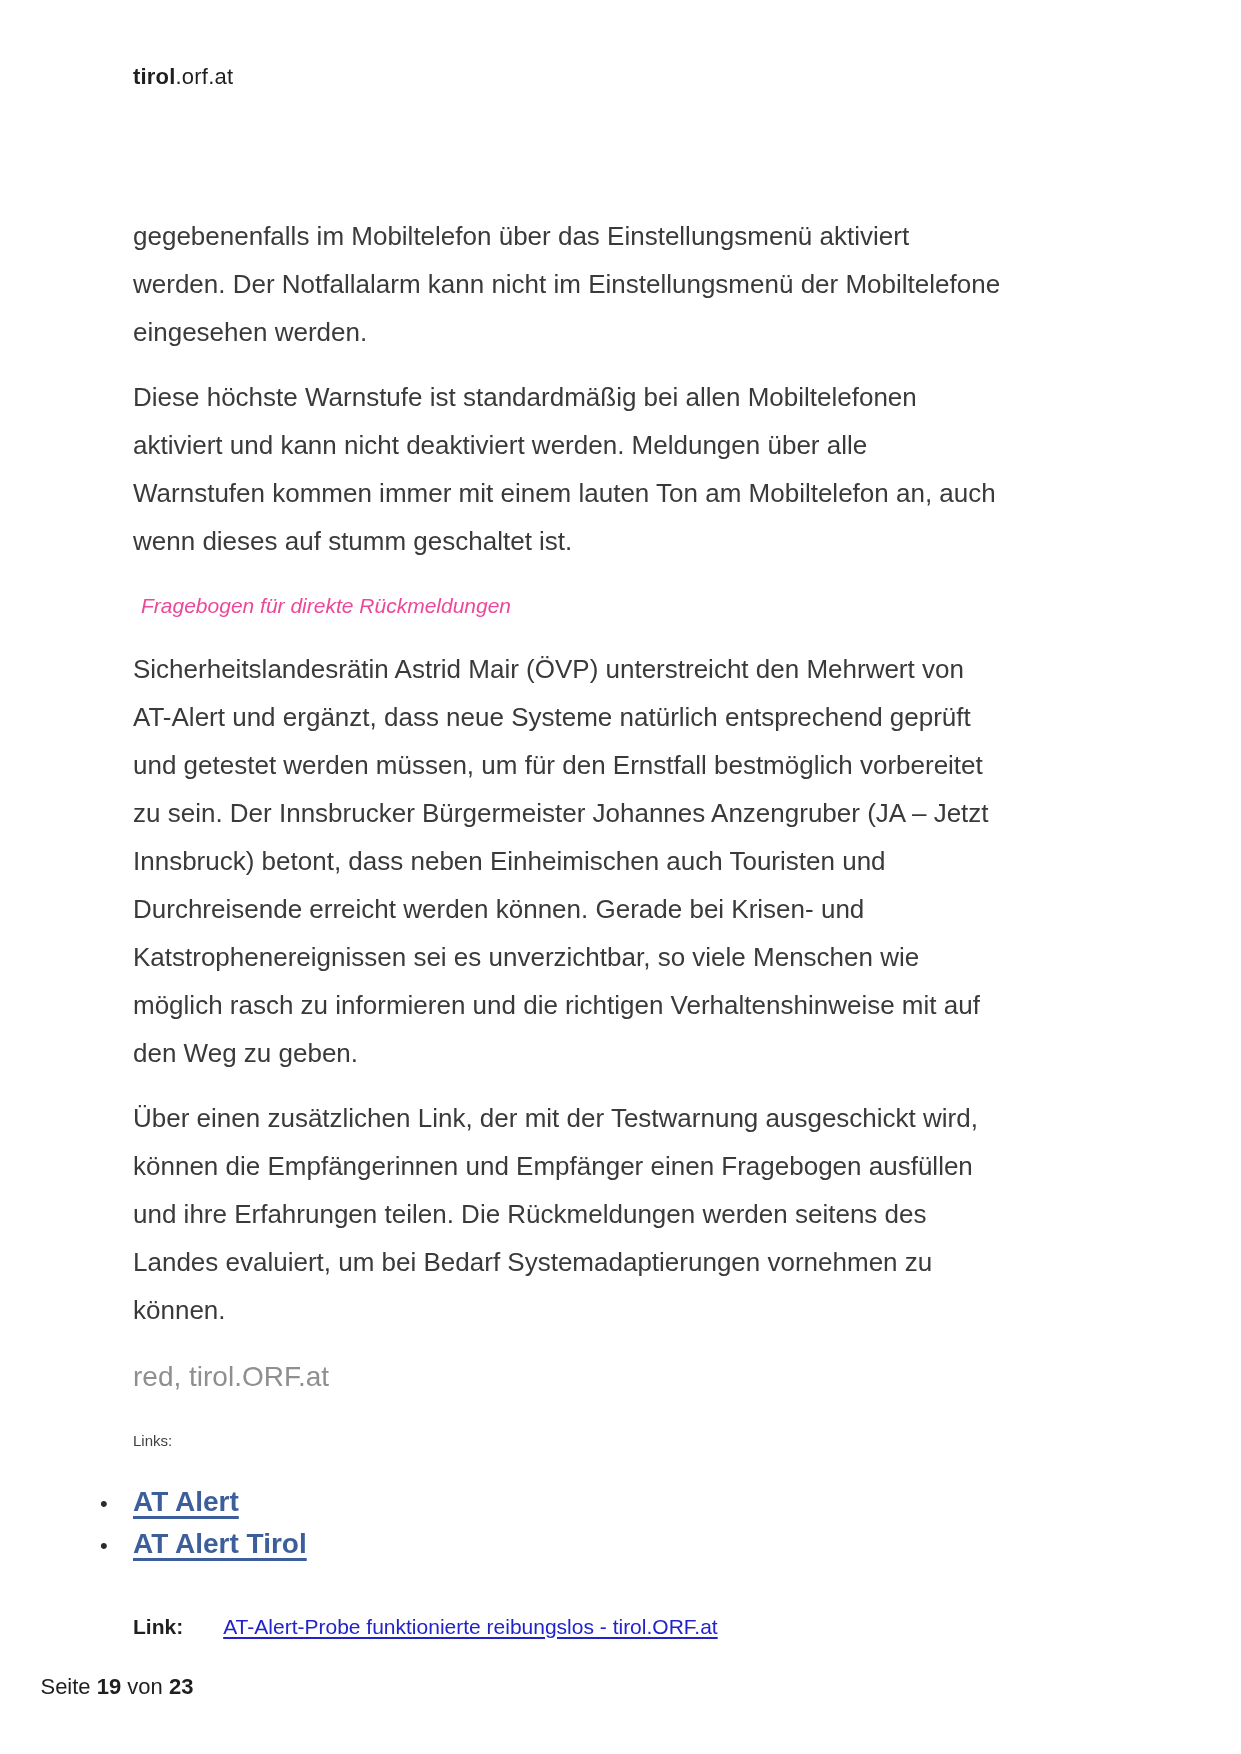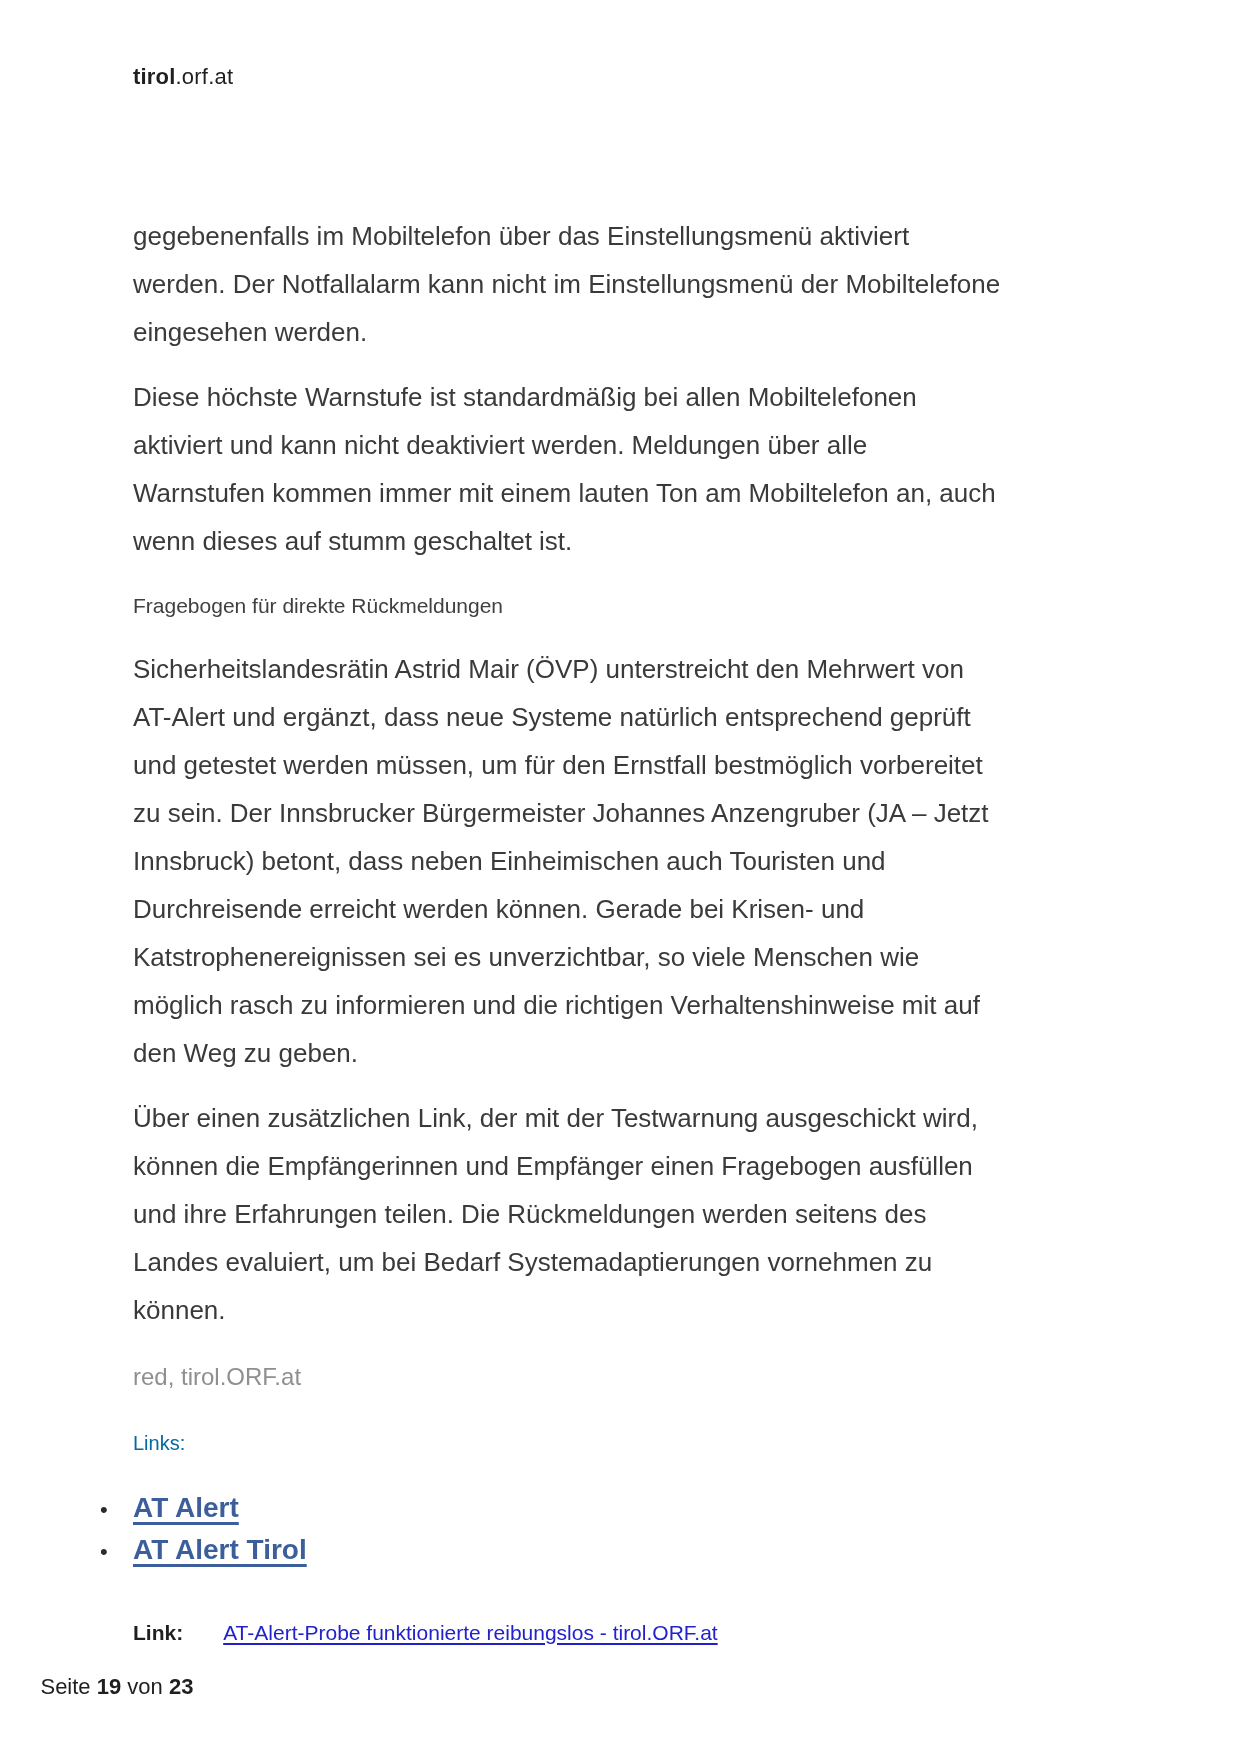--- a/index.html
+++ b/index.html
@@ -33,35 +33,36 @@
     width: 990px;
   }
   .para {
     margin: 0 0 17px 0;
     font-size: 26px;
     line-height: 48px;
     white-space: pre-line;
     color: #3a3a3a;
   }
   .subheading {
-    margin: 28px 0 26px 0;
+    margin: 28px 0 26px 8px;
     font-size: 21px;
     line-height: 26px;
-    color: #404040;
+    color: #ec4899;
+    font-style: italic;
   }
   .byline {
     margin: 26px 0 0 0;
-    font-size: 24px;
+    font-size: 28px;
     line-height: 34px;
     color: #8f8f8f;
   }
   .links-label {
     margin: 38px 0 0 0;
-    font-size: 20px;
-    color: #0369a1;
+    font-size: 15px;
+    color: #404040;
   }
   .link-list {
     list-style: none;
     margin: 36px 0 0 0;
     padding: 0;
   }
   .link-list li {
     display: flex;
     align-items: baseline;
     margin: 0 0 6px 0;

